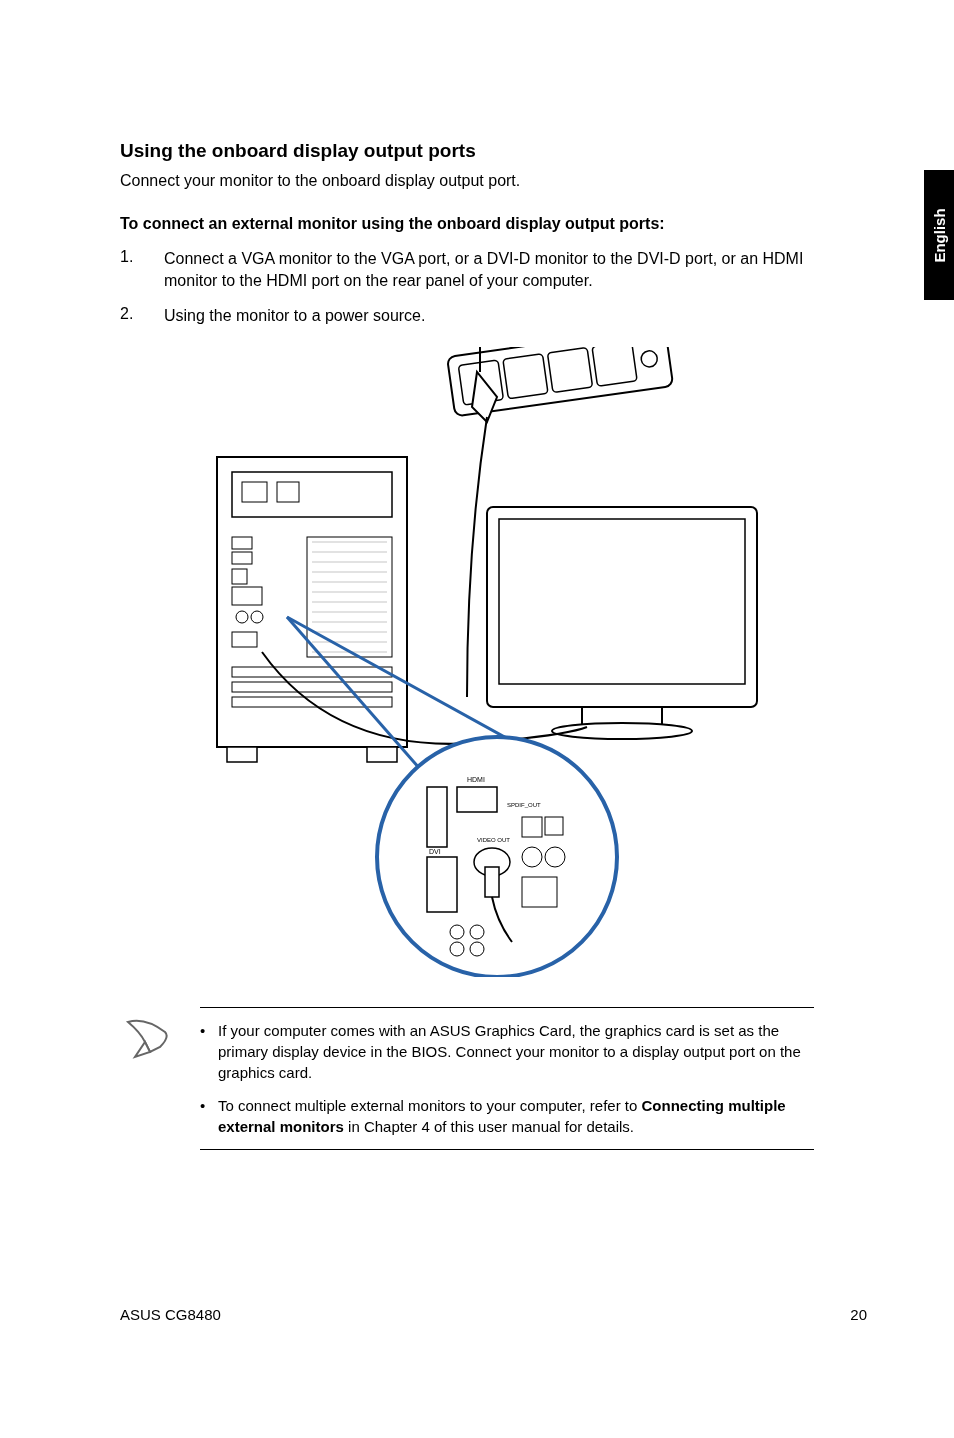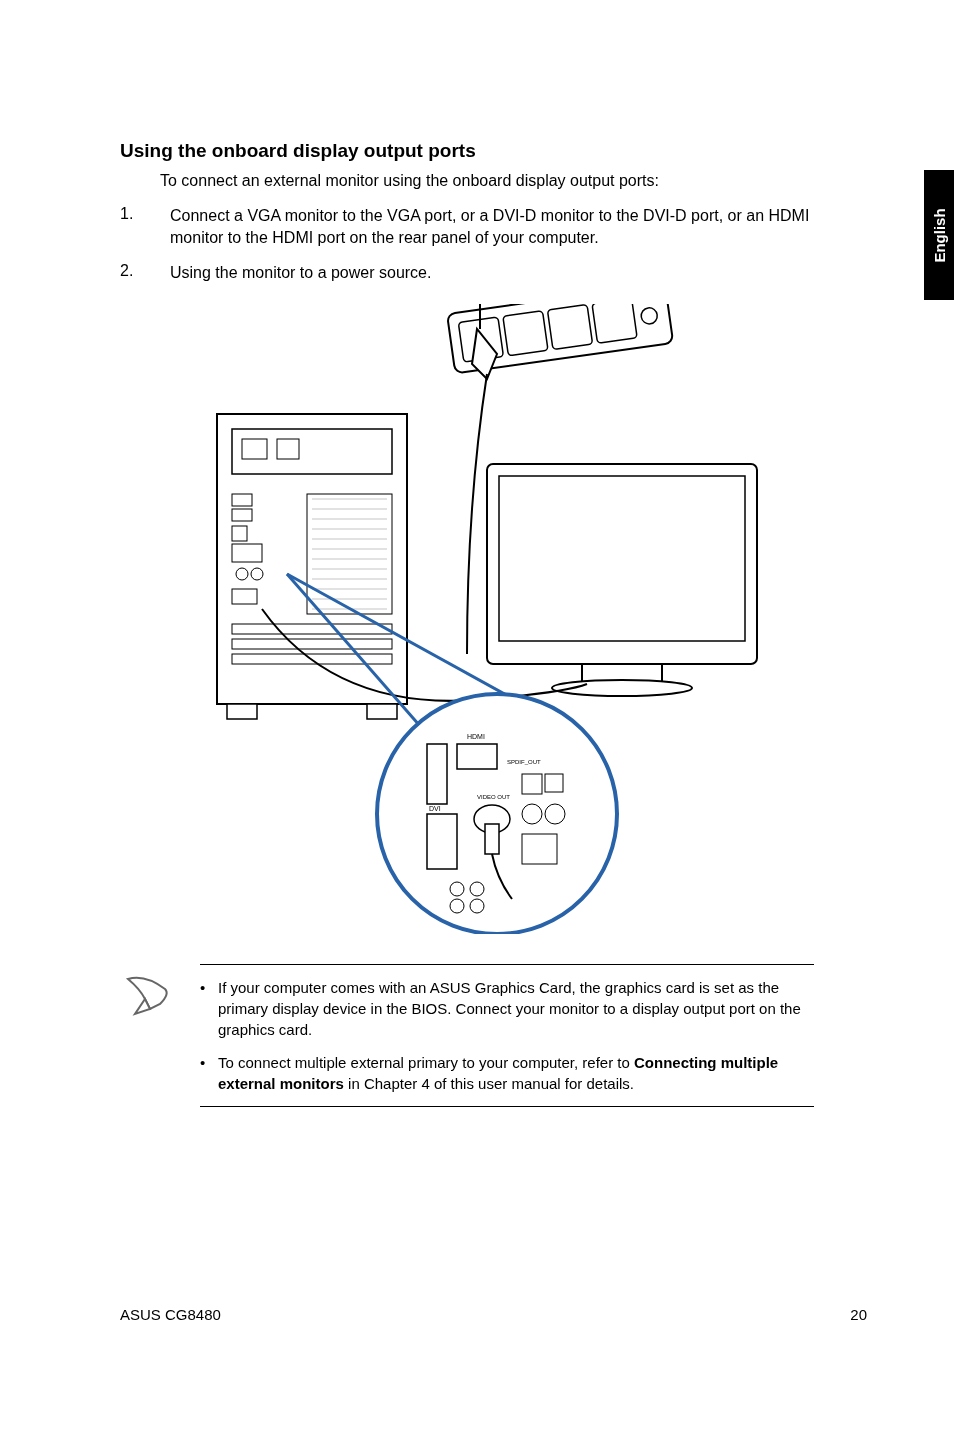--- a/index.html
+++ b/index.html
@@ -40,41 +40,39 @@
       font-size: 19px;
       font-weight: bold;
       margin-bottom: 10px;
     }
     .intro-text {
       font-size: 16px;
       margin-bottom: 25px;
     }
     .subsection-title {
       font-size: 16px;
-      font-weight: normal;
+      font-weight: bold;
       margin-bottom: 15px;
-      margin-left: 40px;
     }
     .ordered-list {
       list-style: none;
       margin-bottom: 15px;
     }
     .ordered-list li {
       font-size: 16px;
       margin-bottom: 12px;
       display: flex;
       gap: 28px;
     }
     .ordered-list .num {
       min-width: 16px;
     }
     .ordered-list .text {
       flex: 1;
       line-height: 1.4;
-      margin-left: 6px;
     }
     .diagram {
       width: 600px;
       height: 630px;
       margin: 20px auto 30px;
       position: relative;
       display: flex;
       align-items: center;
       justify-content: center;
     }
@@ -130,20 +128,21 @@
   </style>
 </head>
 <body>
 
 <div class="side-tab">
   <span>English</span>
 </div>
 
 <div class="content">
   <h2 class="section-title">Using the onboard display output ports</h2>
+  <p class="intro-text">Connect your monitor to the onboard display output port.</p>
   <p class="subsection-title">To connect an external monitor using the onboard display output ports:</p>
 
   <ol class="ordered-list">
     <li>
       <span class="num">1.</span>
       <span class="text">Connect a VGA monitor to the VGA port, or a DVI-D monitor to the DVI-D port, or an HDMI monitor to the HDMI port on the rear panel of your computer.</span>
     </li>
     <li>
       <span class="num">2.</span>
       <span class="text">Using the monitor to a power source.</span>
@@ -261,21 +260,21 @@
       <ul class="note-list">
         <li>
           <span class="bullet">•</span>
           <span class="note-text">
             <span>If your computer comes with an ASUS Graphics Card, the graphics card is set as the primary display device in the BIOS. Connect your monitor to a display output port on the graphics card.</span>
           </span>
         </li>
         <li>
           <span class="bullet">•</span>
           <span class="note-text">
-            <span>To connect multiple external primary to your computer, refer to </span><b>Connecting multiple external monitors</b><span> in Chapter 4 of this user manual for details.</span>
+            <span>To connect multiple external monitors to your computer, refer to </span><b>Connecting multiple external monitors</b><span> in Chapter 4 of this user manual for details.</span>
           </span>
         </li>
       </ul>
     </div>
   </div>
 </div>
 
 <div class="footer">
   <span>ASUS CG8480</span>
   <span>20</span>

